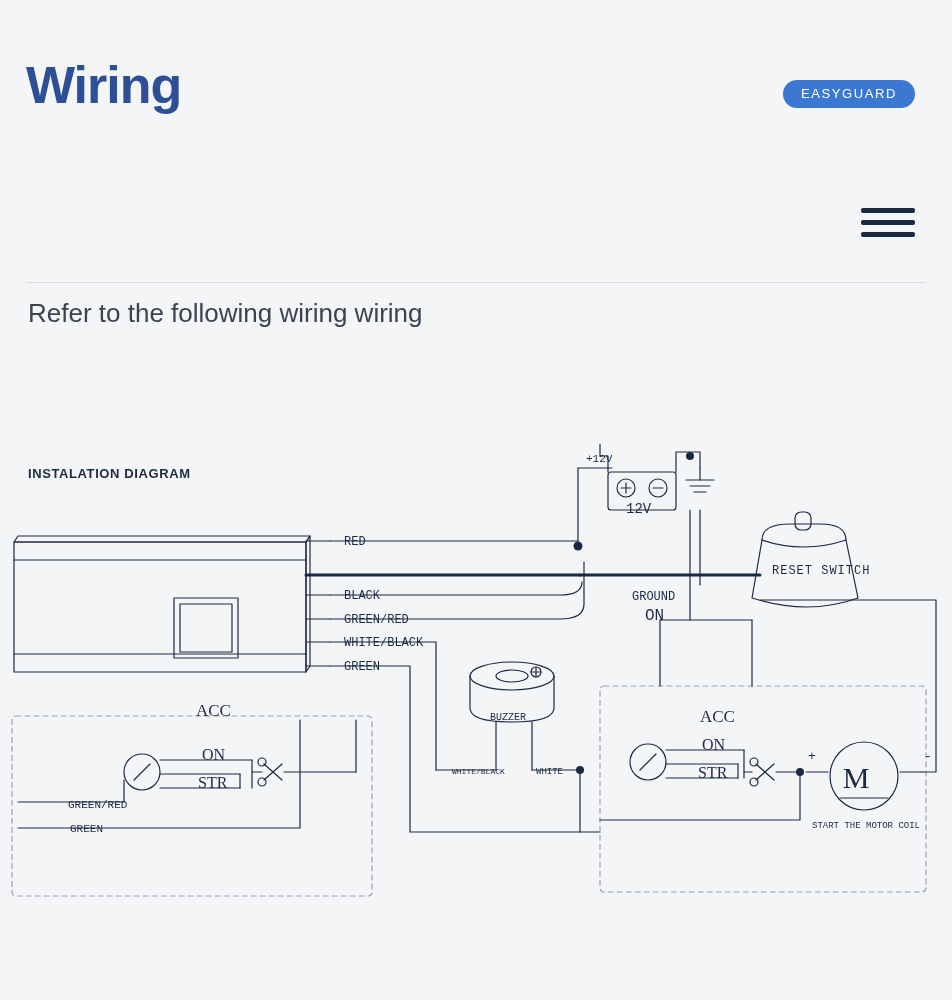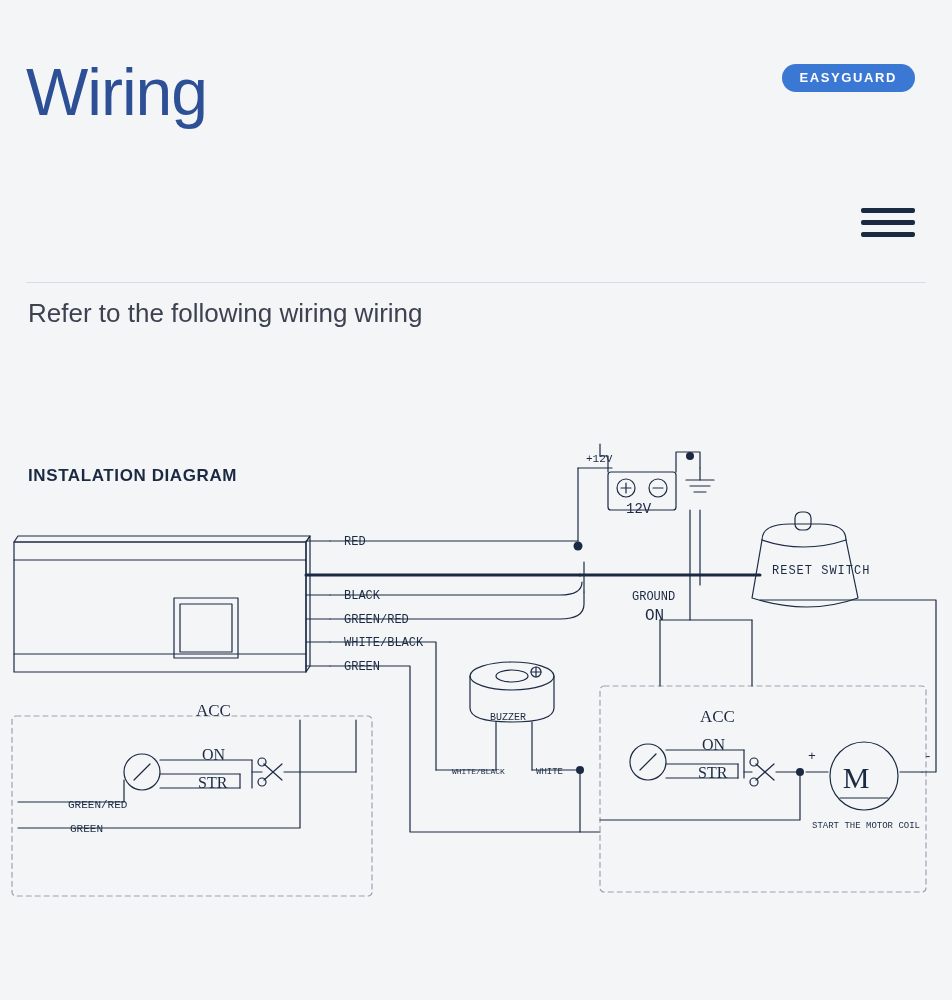--- a/index.html
+++ b/index.html
@@ -8,49 +8,49 @@
     background:#f4f5f7;
     font-family:"Liberation Sans", sans-serif;
     overflow:hidden;
     position:relative;
   }
   .page{position:absolute;inset:0;}
 
   
   .title{
     position:absolute;left:26px;top:62px;
-    font-size:66px;line-height:0.92;
-    font-weight:normal;color:#2d4f96;
+    font-size:52px;line-height:0.92;
+    font-weight:bold;color:#2d4f96;
     letter-spacing:-1px;
   }
   .title .l2{display:block;}
   .badge{
-    position:absolute;right:37px;top:64px;
+    position:absolute;right:37px;top:80px;
     background:#3a78d4;color:#ffffff;
     border-radius:14px;
     padding:6px 18px 7px 18px;
-    font-size:13px;font-weight:bold;letter-spacing:1.6px;
+    font-size:13px;font-weight:normal;letter-spacing:1.6px;
   }
   .hamburger{
     position:absolute;right:37px;top:208px;
     width:54px;height:36px;
   }
   .hamburger span{
     display:block;height:5px;background:#1b2a43;border-radius:2px;margin-bottom:7px;
   }
   .subtitle{
     position:absolute;left:28px;top:298px;
     font-size:26px;color:#3c4250;font-weight:400;
   }
   .rule{
     position:absolute;left:26px;top:282px;width:900px;height:1px;background:#d9dce2;
   }
   .diagram-label{
     position:absolute;left:28px;top:466px;
-    font-size:17px;font-weight:bold;color:#1b2a43;letter-spacing:0.6px;
+    font-size:13px;font-weight:bold;color:#1b2a43;letter-spacing:0.6px;
   }
 
   
   .canvas{position:absolute;left:0;top:420px;width:952px;height:520px;}
   .canvas svg{display:block;}
 </style>
 </head>
 <body>
 
 <div class="page">

